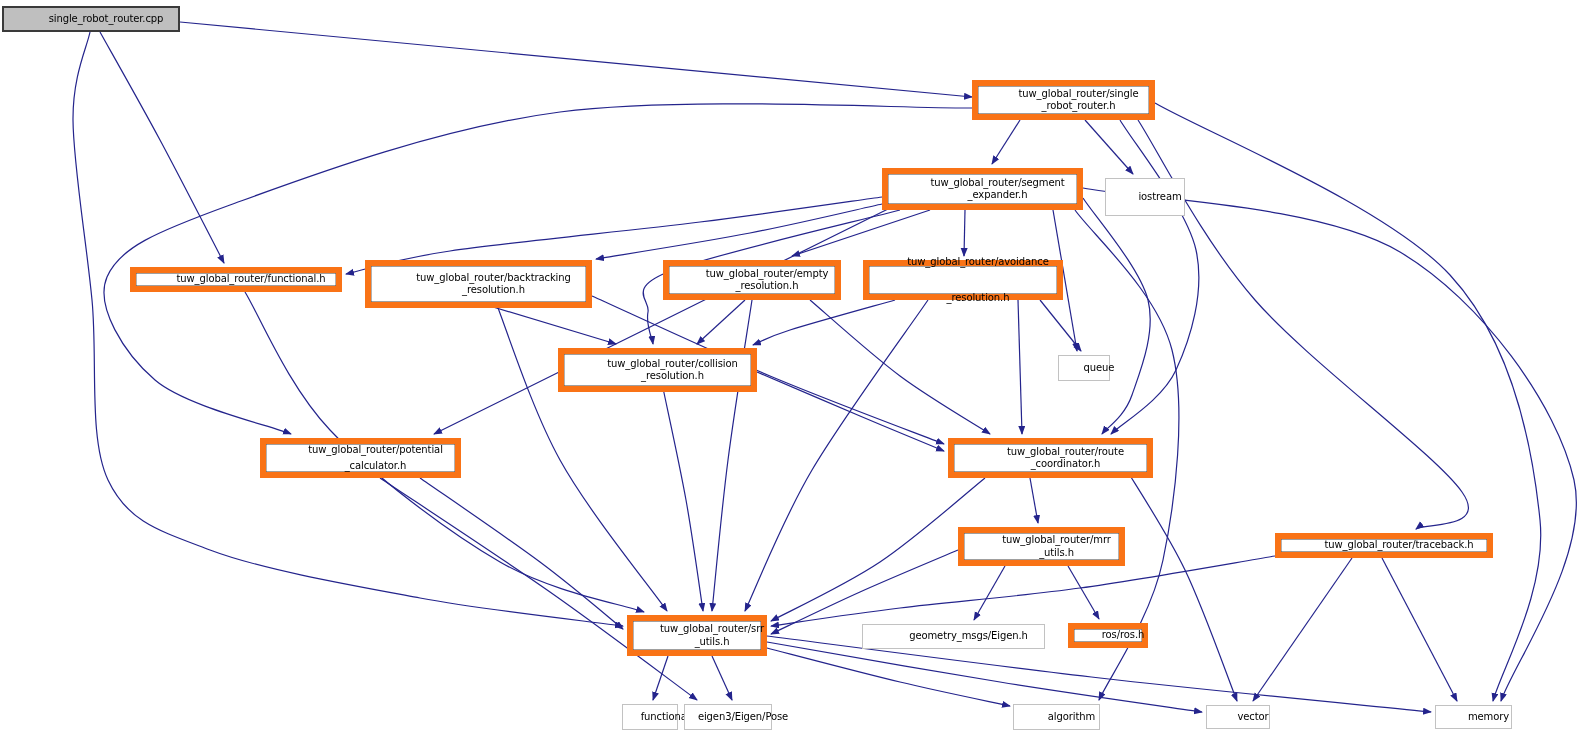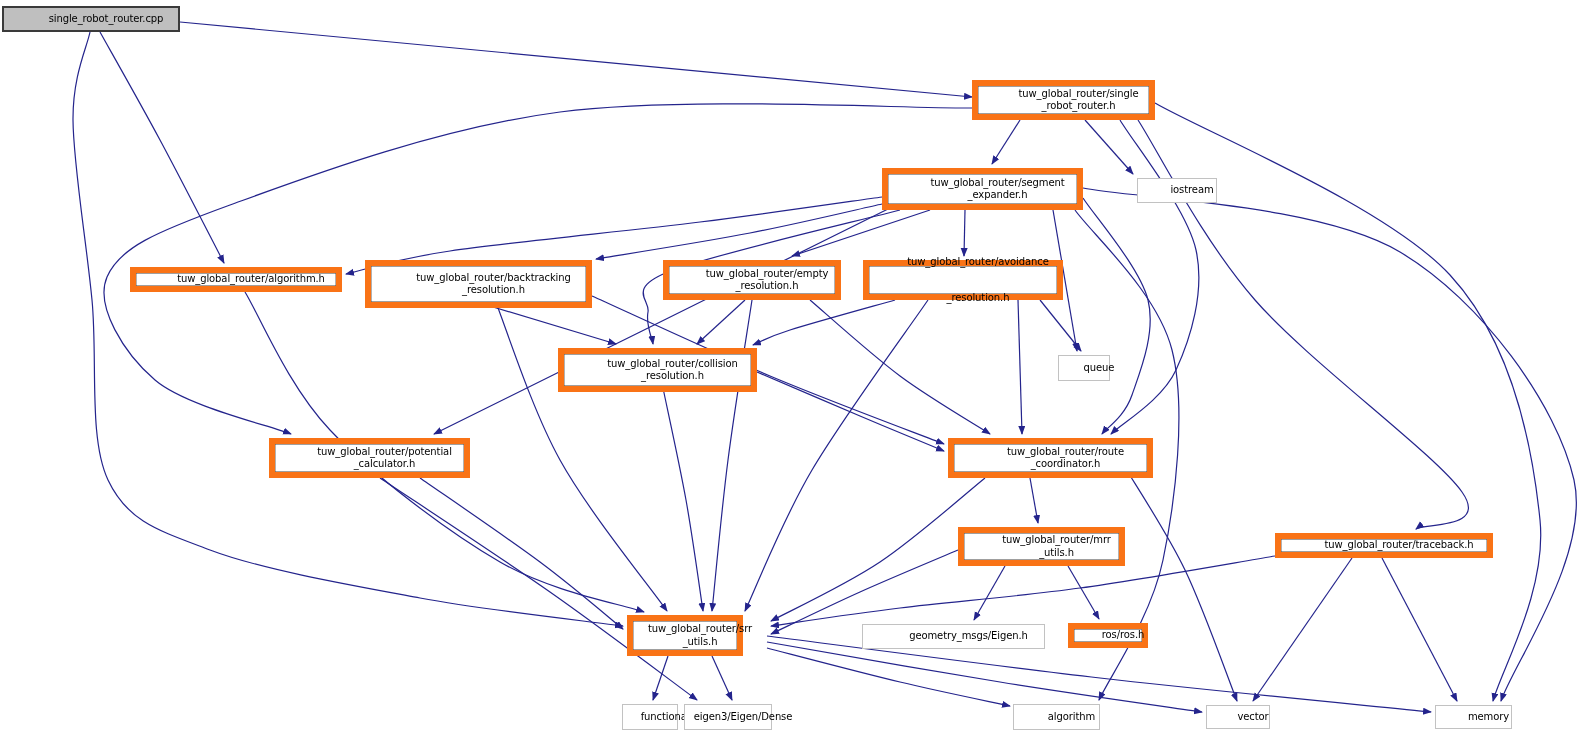--- a/index.html
+++ b/index.html
@@ -81,79 +81,79 @@
       </g>
   </svg>
   <div id="nodes">
       <div class="node root" style="left: 2px; top: 6px; width: 178px; height: 26px;">
         <span class="lbl">single_robot_router.cpp</span>
       </div>
       <div class="node internal" style="left: 972px; top: 80px; width: 183px; height: 40px;">
         <span class="lbl">tuw_global_router/single</span>
         <span class="lbl">_robot_router.h</span>
       </div>
-      <div class="node external" style="left: 1105px; top: 178px; width: 80px; height: 25px; margin-left: 32px;">
+      <div class="node external" style="left: 1105px; top: 178px; width: 80px; height: 38px;">
         <span class="lbl">iostream</span>
       </div>
       <div class="node internal" style="left: 882px; top: 168px; width: 201px; height: 42px;">
         <span class="lbl">tuw_global_router/segment</span>
         <span class="lbl">_expander.h</span>
       </div>
       <div class="node internal" style="left: 130px; top: 267px; width: 212px; height: 25px;">
-        <span class="lbl">tuw_global_router/algorithm.h</span>
+        <span class="lbl">tuw_global_router/functional.h</span>
       </div>
       <div class="node internal" style="left: 365px; top: 260px; width: 227px; height: 48px;">
         <span class="lbl">tuw_global_router/backtracking</span>
         <span class="lbl">_resolution.h</span>
       </div>
       <div class="node internal" style="left: 663px; top: 260px; width: 178px; height: 40px;">
         <span class="lbl">tuw_global_router/empty</span>
         <span class="lbl">_resolution.h</span>
       </div>
       <div class="node internal" style="left: 863px; top: 260px; width: 200px; height: 40px; gap: 24px;">
         <span class="lbl">tuw_global_router/avoidance</span>
         <span class="lbl">_resolution.h</span>
       </div>
       <div class="node external" style="left: 1058px; top: 355px; width: 52px; height: 26px;">
         <span class="lbl">queue</span>
       </div>
       <div class="node internal" style="left: 558px; top: 348px; width: 199px; height: 44px;">
         <span class="lbl">tuw_global_router/collision</span>
         <span class="lbl">_resolution.h</span>
       </div>
-      <div class="node internal" style="left: 269px; top: 438px; width: 201px; height: 40px;">
+      <div class="node internal" style="left: 260px; top: 438px; width: 201px; height: 40px; justify-content: space-between;">
         <span class="lbl">tuw_global_router/potential</span>
         <span class="lbl">_calculator.h</span>
       </div>
       <div class="node internal" style="left: 948px; top: 438px; width: 205px; height: 40px;">
         <span class="lbl">tuw_global_router/route</span>
         <span class="lbl">_coordinator.h</span>
       </div>
       <div class="node internal" style="left: 958px; top: 527px; width: 167px; height: 39px;">
         <span class="lbl">tuw_global_router/mrr</span>
         <span class="lbl">_utils.h</span>
       </div>
       <div class="node internal" style="left: 1275px; top: 533px; width: 218px; height: 25px;">
         <span class="lbl">tuw_global_router/traceback.h</span>
       </div>
-      <div class="node internal" style="left: 627px; top: 615px; width: 116px; height: 41px;">
+      <div class="node internal" style="left: 627px; top: 615px; width: 140px; height: 41px;">
         <span class="lbl">tuw_global_router/srr</span>
         <span class="lbl">_utils.h</span>
       </div>
       <div class="node external" style="left: 862px; top: 624px; width: 183px; height: 25px;">
         <span class="lbl">geometry_msgs/Eigen.h</span>
       </div>
       <div class="node internal" style="left: 1068px; top: 623px; width: 80px; height: 25px;">
         <span class="lbl">ros/ros.h</span>
       </div>
       <div class="node external" style="left: 622px; top: 704px; width: 56px; height: 26px;">
         <span class="lbl">functional</span>
       </div>
       <div class="node external" style="left: 684px; top: 704px; width: 88px; height: 26px;">
-        <span class="lbl">eigen3/Eigen/Dense</span>
+        <span class="lbl">eigen3/Eigen/Pose</span>
       </div>
       <div class="node external" style="left: 1013px; top: 704px; width: 87px; height: 26px;">
         <span class="lbl">algorithm</span>
       </div>
       <div class="node external" style="left: 1206px; top: 705px; width: 64px; height: 24px;">
         <span class="lbl">vector</span>
       </div>
       <div class="node external" style="left: 1435px; top: 705px; width: 77px; height: 24px;">
         <span class="lbl">memory</span>
       </div>

